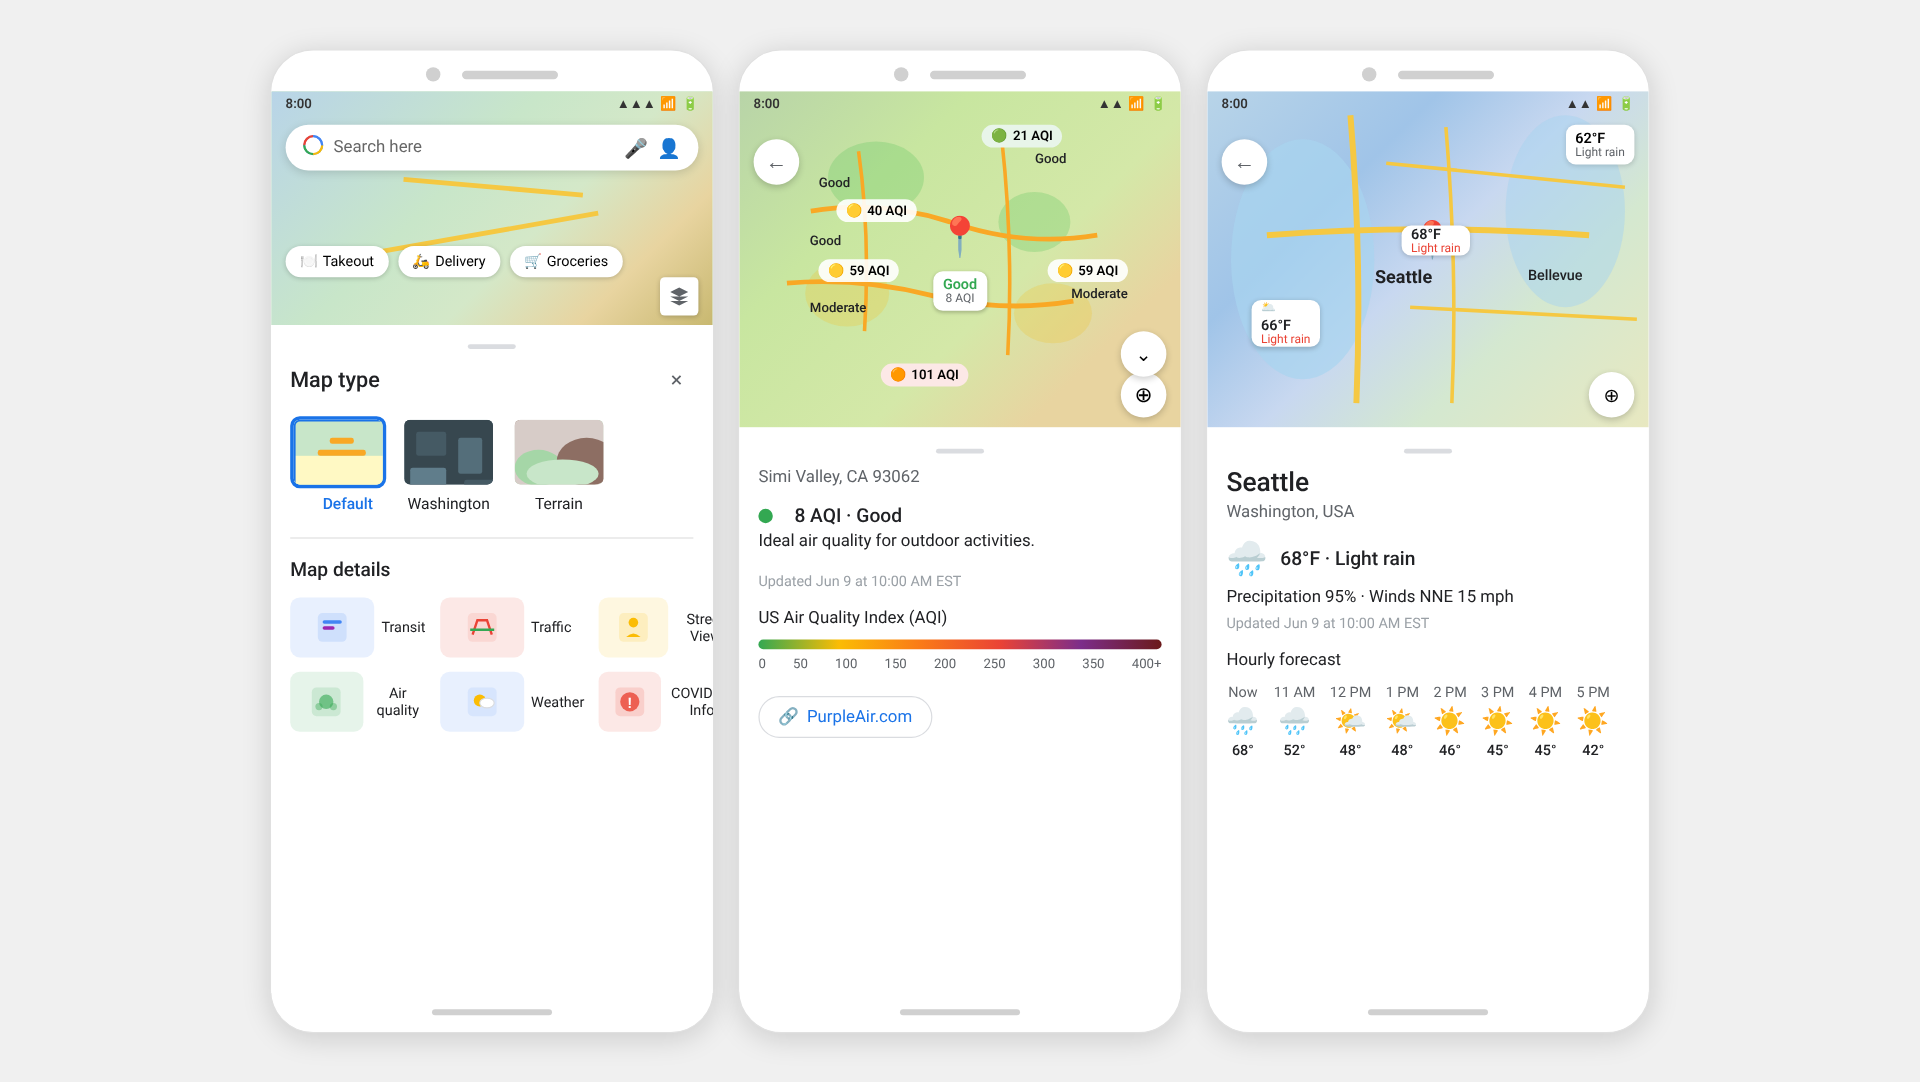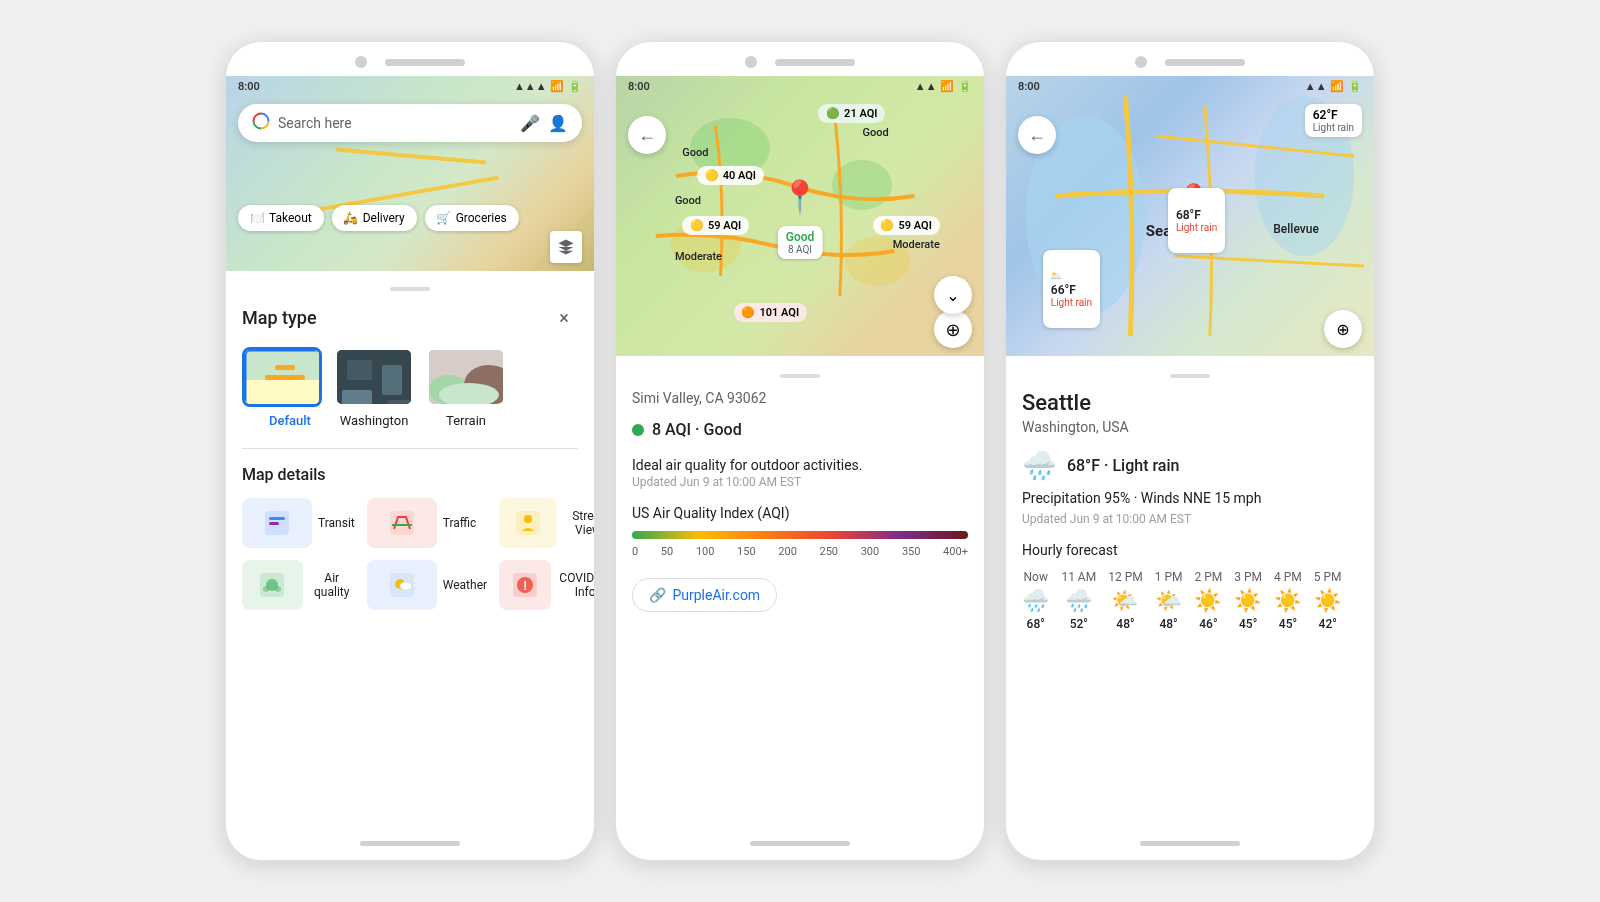--- a/index.html
+++ b/index.html
@@ -350,37 +350,37 @@
       margin-bottom: 4px;
     }
     .place-address {
       font-size: 14px;
       color: #5f6368;
       margin-bottom: 14px;
     }
     .aqi-indicator {
       display: flex;
       align-items: center;
-      gap: 8px;
-      margin-bottom: 18px;
+      gap: 18px;
+      margin-bottom: 4px;
     }
     .aqi-dot {
       width: 12px; height: 12px;
       border-radius: 50%;
       background: #33a852;
     }
     .aqi-value {
       font-size: 16px;
       font-weight: 500;
       color: #202124;
     }
     .aqi-description {
       font-size: 14px;
       color: #202124;
-      margin-bottom: 2px;
+      margin-bottom: 18px;
     }
     .updated-text {
       font-size: 12px;
       color: #9aa0a6;
       margin-bottom: 16px;
     }
     .aqi-section-title {
       font-size: 14px;
       color: #202124;
       margin-bottom: 10px;
@@ -482,21 +482,21 @@
     }
     .hour-temp {
       font-size: 12px;
       color: #202124;
       font-weight: 500;
     }
     .temp-badge {
       position: absolute;
       background: white;
       border-radius: 8px;
-      padding: 20px 8px;
+      padding: 0 8px;
       font-size: 12px;
       z-index: 10;
       box-shadow: 0 1px 4px rgba(0,0,0,0.2);
     }
     .temp-badge .temp-val {
       font-weight: 600;
       color: #202124;
     }
     .temp-badge .temp-cond {
       color: #ea4335;

